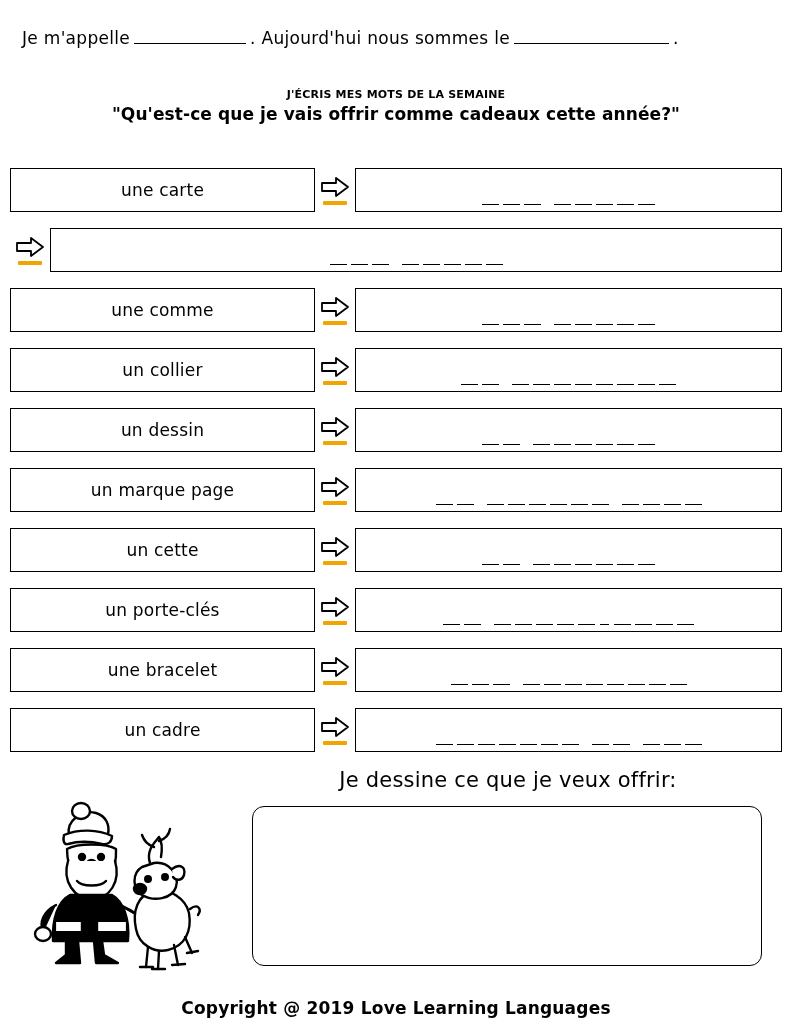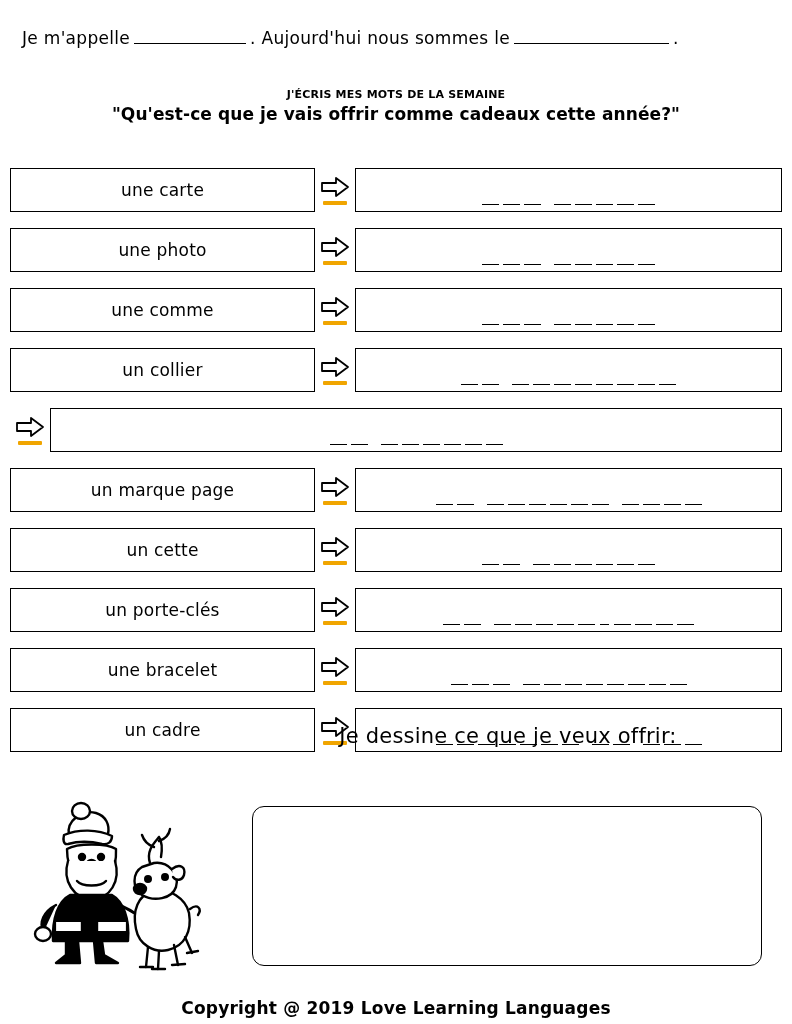--- a/index.html
+++ b/index.html
@@ -121,21 +121,21 @@
     display: inline-block;
     width: 9px;
     border-bottom: 1.7px solid #000;
     height: 10px;
     margin: 0 1px;
   }
 
   
   .draw-title {
     position: absolute;
-    top: 724px;
+    top: 768px;
     left: 248px;
     width: 520px;
     text-align: center;
     font-size: 21px;
     letter-spacing: 0.2px;
   }
   .draw-box {
     position: absolute;
     top: 806px;
     left: 252px;
@@ -205,23 +205,20 @@
             <span class="dash"></span>
             <span class="dash"></span>
             <span class="dash"></span>
             <span class="dash"></span>
             <span class="dash"></span>
           </div>
         </div>
       </div>
     </div>
     <div class="word-row">
-      <div class="word-cell">
-        <span>une photo</span>
-      </div>
       <div class="arrow-cell">
         <svg class="arrow-icon" width="30" height="24" viewBox="0 0 30 24" xmlns="http://www.w3.org/2000/svg">
           <path d="M2 8 H16 V3 L28 12 L16 21 V16 H2 Z" fill="#ffffff" stroke="#000000" stroke-width="1.8" stroke-linejoin="round"></path>
         </svg>
         <div style="width:24px;height:4px;background:#f0a500;margin-top:2px;border-radius:1px;"></div>
       </div>
       <div class="answer-cell">
         <div class="dash-group">
           <div class="dash-word">
             <span class="dash"></span>
@@ -288,20 +285,23 @@
             <span class="dash"></span>
             <span class="dash"></span>
             <span class="dash"></span>
             <span class="dash"></span>
             <span class="dash"></span>
           </div>
         </div>
       </div>
     </div>
     <div class="word-row">
+      <div class="word-cell">
+        <span>un dessin</span>
+      </div>
       <div class="arrow-cell">
         <svg class="arrow-icon" width="30" height="24" viewBox="0 0 30 24" xmlns="http://www.w3.org/2000/svg">
           <path d="M2 8 H16 V3 L28 12 L16 21 V16 H2 Z" fill="#ffffff" stroke="#000000" stroke-width="1.8" stroke-linejoin="round"></path>
         </svg>
         <div style="width:24px;height:4px;background:#f0a500;margin-top:2px;border-radius:1px;"></div>
       </div>
       <div class="answer-cell">
         <div class="dash-group">
           <div class="dash-word">
             <span class="dash"></span>

